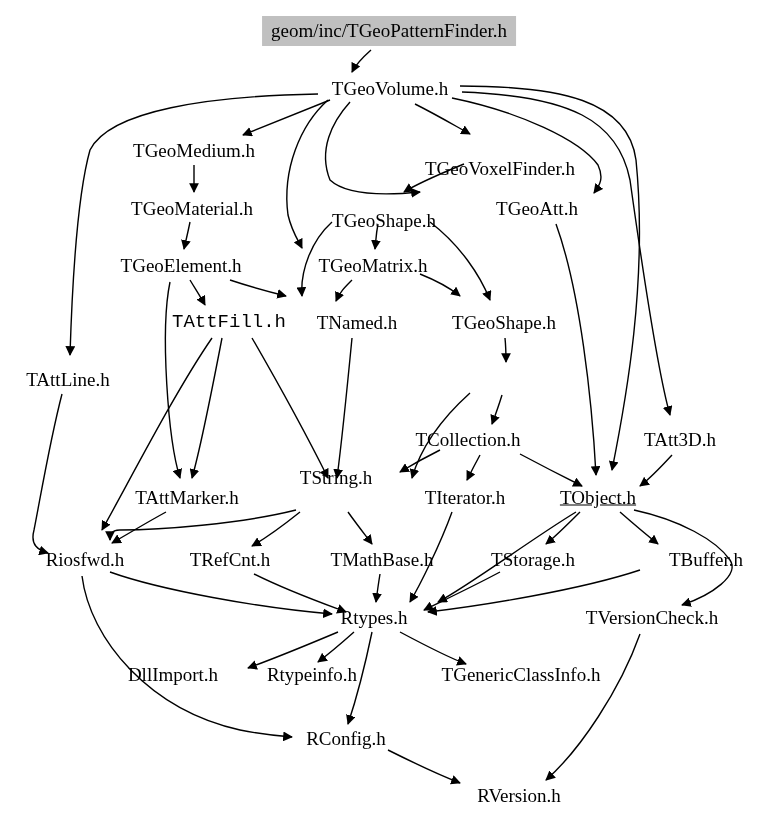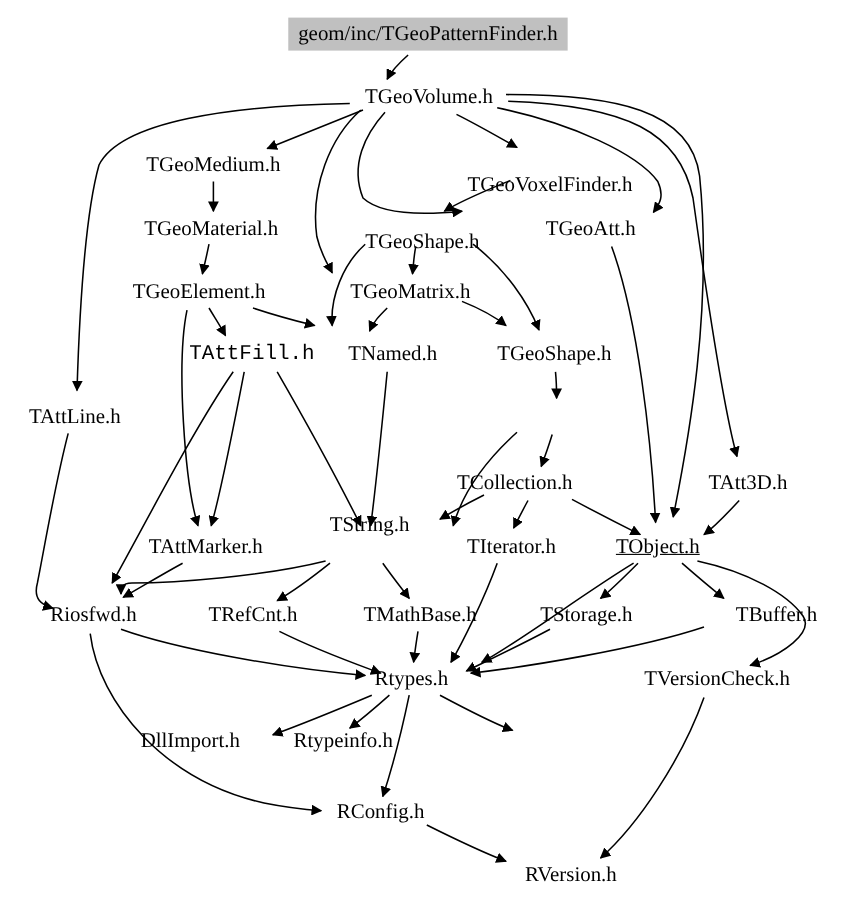--- a/index.html
+++ b/index.html
@@ -183,16 +183,17 @@
   <div class="node" style="left:598px; top:497px;text-decoration:underline;">TObject.h</div>
   <div class="node" style="left:85px;  top:559px;">Riosfwd.h</div>
   <div class="node" style="left:230px; top:559px;">TRefCnt.h</div>
   <div class="node" style="left:382px; top:559px;">TMathBase.h</div>
   <div class="node" style="left:533px; top:559px;">TStorage.h</div>
   <div class="node" style="left:670px; top:559px;margin-left:36px;">TBuffer.h</div>
   <div class="node" style="left:374px; top:617px;">Rtypes.h</div>
   <div class="node" style="left:652px; top:617px;">TVersionCheck.h</div>
   <div class="node" style="left:173px; top:674px;">DllImport.h</div>
   <div class="node" style="left:312px; top:674px;">Rtypeinfo.h</div>
+  <div class="node" style="left:521px; top:674px;">TGenericClassInfo.h</div>
   <div class="node" style="left:346px; top:738px;">RConfig.h</div>
   <div class="node" style="left:519px; top:795px;">RVersion.h</div>
 
 </div>
 
 </body></html>

